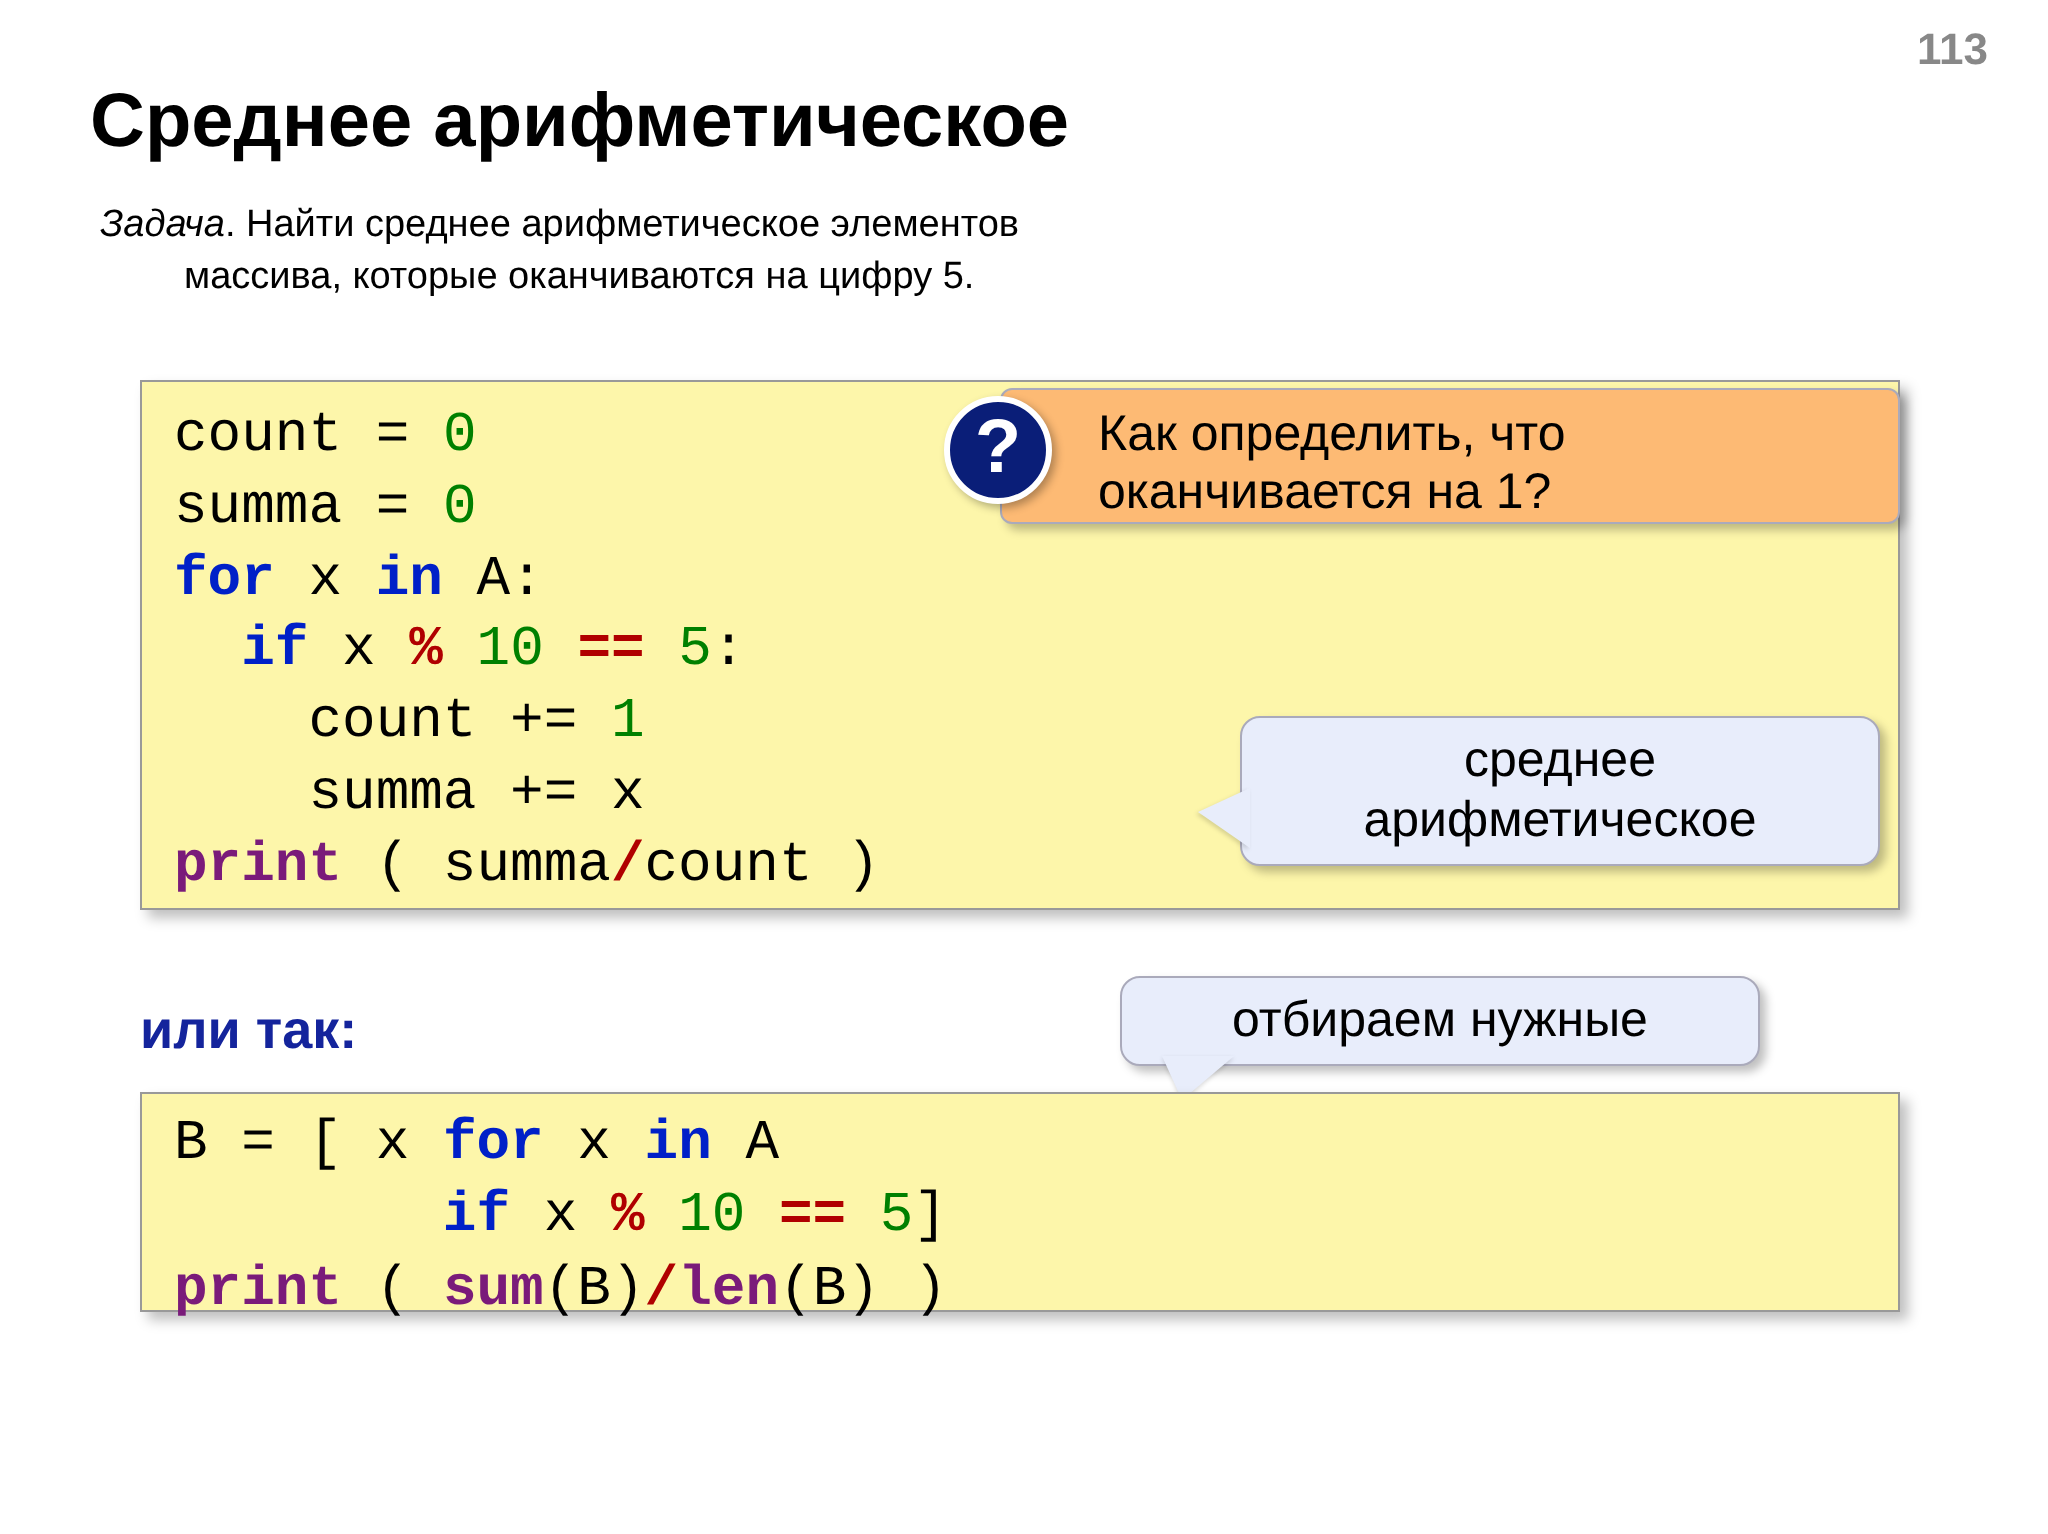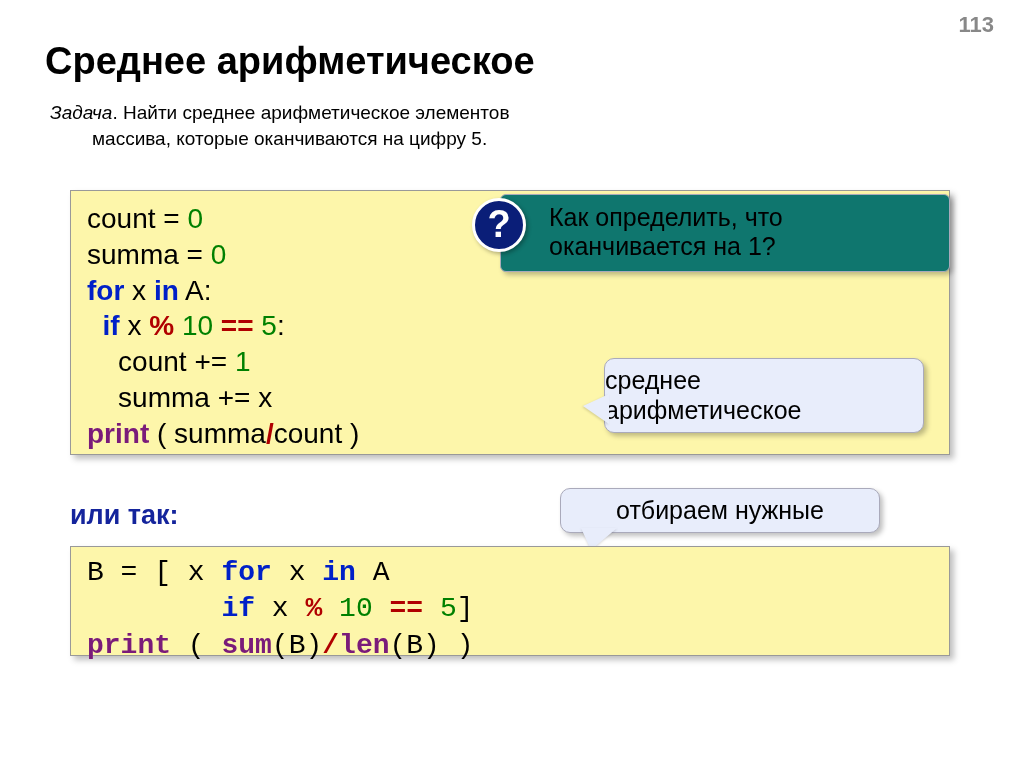--- a/index.html
+++ b/index.html
@@ -78,22 +78,22 @@
     font-size: 27px;
     font-weight: bold;
     color: #14249c;
     text-align: right;
   }
   .callout-q {
     position: absolute;
     top: 194px;
     left: 500px;
     width: 450px;
-    height: 78px;
-    background: #0f766e;
+    height: 68px;
+    background: #fdba74;
     border: 1px solid #aab;
     border-radius: 6px;
     box-shadow: 3px 3px 5px rgba(0,0,0,0.25);
     padding: 8px 14px 8px 48px;
     font-size: 25px;
     color: #000;
     line-height: 1.15;
   }
   .q-badge {
     position: absolute;
@@ -108,29 +108,30 @@
     font-size: 38px;
     font-weight: bold;
     text-align: center;
     line-height: 46px;
     box-shadow: 2px 2px 4px rgba(0,0,0,0.3);
     z-index: 5;
   }
   .callout-mean {
     position: absolute;
     top: 358px;
-    left: 604px;
+    left: 620px;
     width: 320px;
     height: 75px;
     background: #e8edfb;
     border: 1px solid #aab;
     border-radius: 10px;
     box-shadow: 3px 3px 5px rgba(0,0,0,0.25);
     font-size: 25px;
     color: #000;
+    text-align: center;
     padding-top: 6px;
     line-height: 1.2;
   }
   .callout-mean::before {
     content: "";
     position: absolute;
     left: -22px;
     bottom: 8px;
     width: 0; height: 0;
     border-top: 12px solid transparent;
@@ -171,21 +172,21 @@
 <div class="page-number">113</div>
 
 <div class="title">Среднее арифметическое</div>
 
 <div class="task">
   <span class="italic">Задача</span><span>. Найти среднее арифметическое элементов</span><br>
   <span class="indent">массива, которые оканчиваются на цифру 5.</span>
 </div>
 
 <div class="code-box1">
-<pre style="font-family:Liberation Sans, sans-serif; margin:0;"><span class="plain">count</span><span class="plain"> = </span><span class="num">0</span>
+<pre style="font-family:Liberation Mono, monospace; margin:0;"><span class="plain">count</span><span class="plain"> = </span><span class="num">0</span>
 <span class="plain">summa</span><span class="plain"> = </span><span class="num">0</span>
 <span class="kw">for</span><span class="plain"> x </span><span class="kw">in</span><span class="plain"> A:</span>
 <span class="plain">  </span><span class="kw">if</span><span class="plain"> x </span><span class="op">%</span><span class="plain"> </span><span class="num">10</span><span class="plain"> </span><span class="op">==</span><span class="plain"> </span><span class="num">5</span><span class="plain">:</span>
 <span class="plain">    count</span><span class="plain"> += </span><span class="num">1</span>
 <span class="plain">    summa</span><span class="plain"> += </span><span class="plain">x</span>
 <span class="fn">print</span><span class="plain"> ( summa</span><span class="op">/</span><span class="plain">count )</span></pre>
 </div>
 
 <div class="q-badge">?</div>
 <div class="callout-q">

